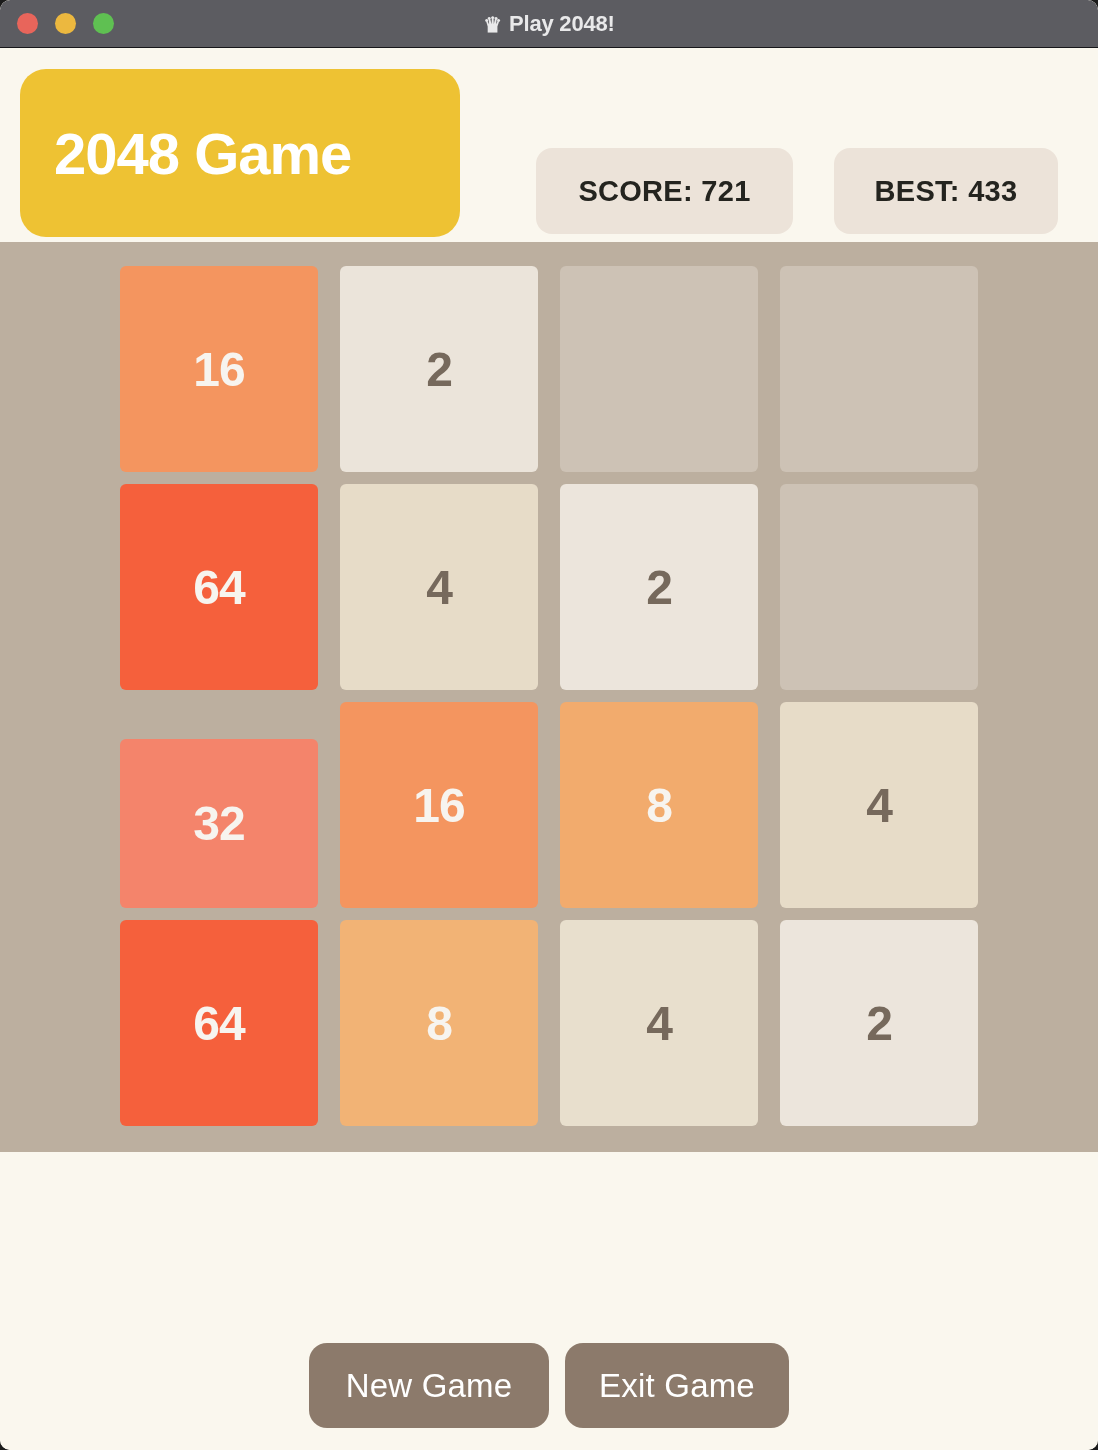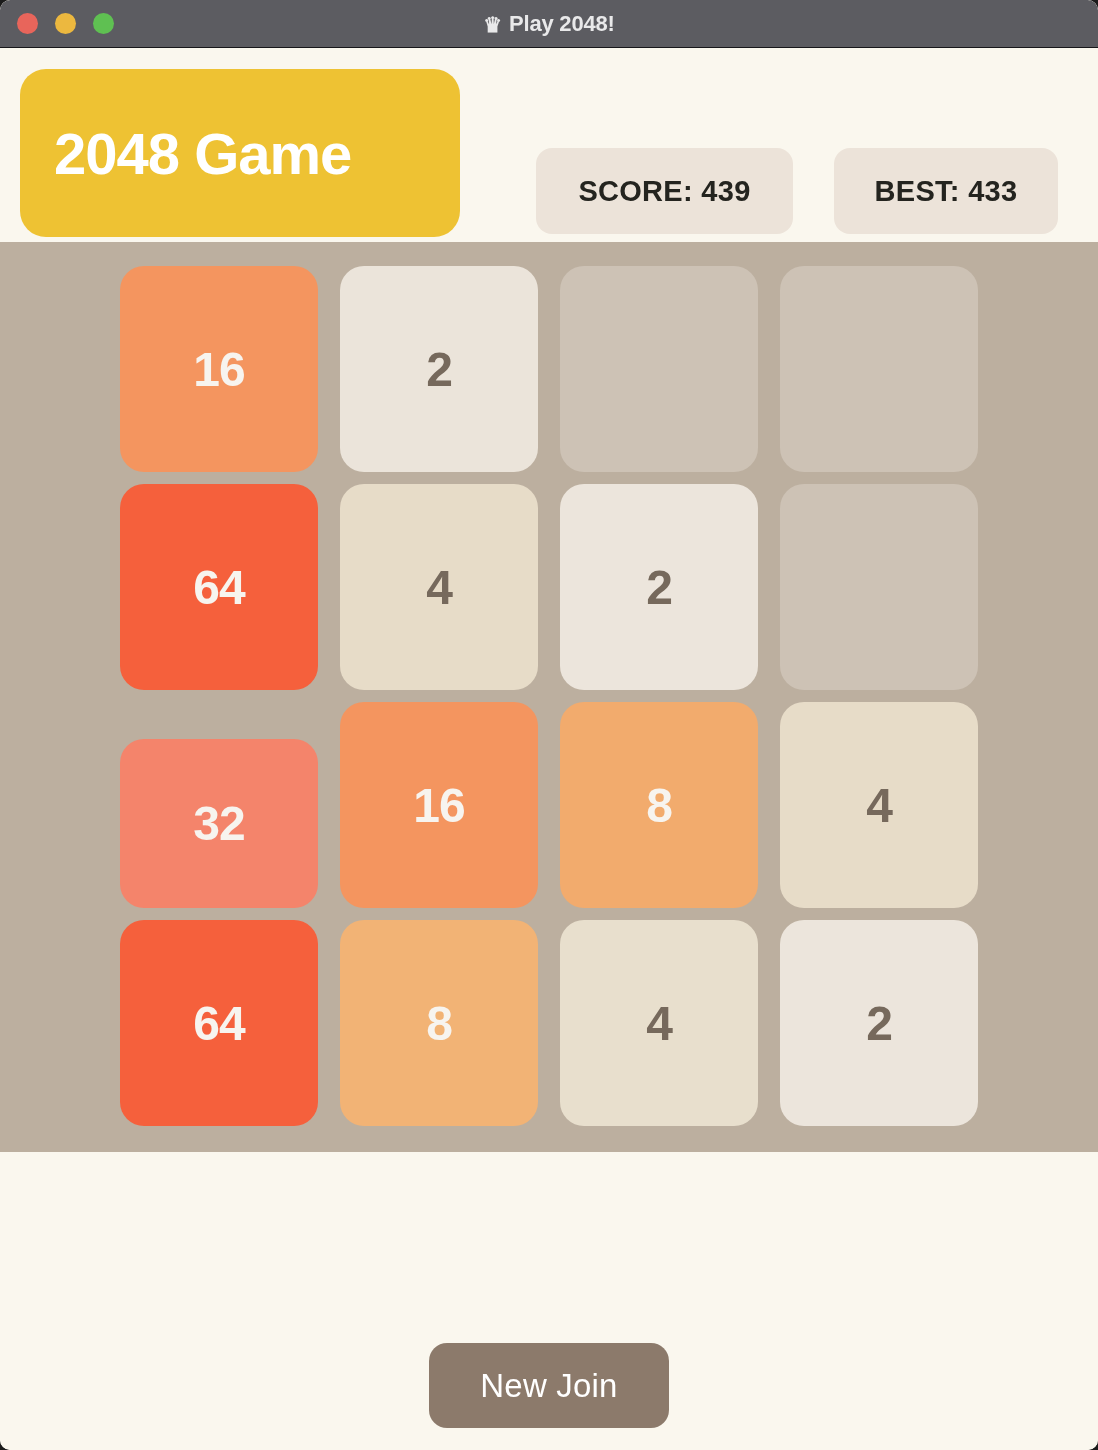--- a/index.html
+++ b/index.html
@@ -61,21 +61,21 @@
   }
   .grid{
     position:absolute;left:120px;top:24px;
     width:858px;height:860px;
     display:grid;
     grid-template-columns:repeat(4,198px);
     grid-template-rows:repeat(4,206px);
     column-gap:22px;row-gap:12px;
   }
   .cell{
-    border-radius:24px;
+    border-radius:6px;
     display:flex;align-items:center;justify-content:center;
     font-size:48px;font-weight:bold;letter-spacing:-1px;
     box-sizing:border-box;
   }
   
   .footer{
     position:absolute;left:0;top:1152px;width:1098px;height:298px;
     background:#faf7ee;
     border-bottom-left-radius:10px;border-bottom-right-radius:10px;
   }
@@ -114,21 +114,21 @@
       <span class="crown-icon">♛</span>
       <span>Play 2048!</span>
     </div>
   </div>
 
   <div class="header">
     <div class="brand-pill">
       <span class="brand-text">2048 Game</span>
     </div>
     <div class="score-pill score">
-      <span>SCORE: 439</span>
+      <span>SCORE: 721</span>
     </div>
     <div class="score-pill best">
       <span>BEST: 433</span>
     </div>
   </div>
 
   <div class="grid-area">
     <div class="grid" id="grid">
         <div class="cell" style="background: rgb(244, 149, 95); color: rgb(247, 244, 239);">16</div>
         <div class="cell" style="background: rgb(235, 228, 218); color: rgb(118, 105, 92);">2</div>
@@ -144,17 +144,18 @@
         <div class="cell" style="background: rgb(231, 220, 200); color: rgb(118, 105, 92);">4</div>
         <div class="cell" style="background: rgb(245, 96, 60); color: rgb(247, 244, 239);">64</div>
         <div class="cell" style="background: rgb(242, 179, 117); color: rgb(247, 244, 239);">8</div>
         <div class="cell" style="background: rgb(232, 223, 205); color: rgb(118, 105, 92);">4</div>
         <div class="cell" style="background: rgb(236, 229, 220); color: rgb(118, 105, 92);">2</div>
       </div>
   </div>
 
   <div class="footer">
     <div class="btn-row">
-      <button class="game-btn new">New Join</button>
+      <button class="game-btn new">New Game</button>
+      <button class="game-btn exit">Exit Game</button>
     </div>
   </div>
 
 </div>
 
 </body></html>

